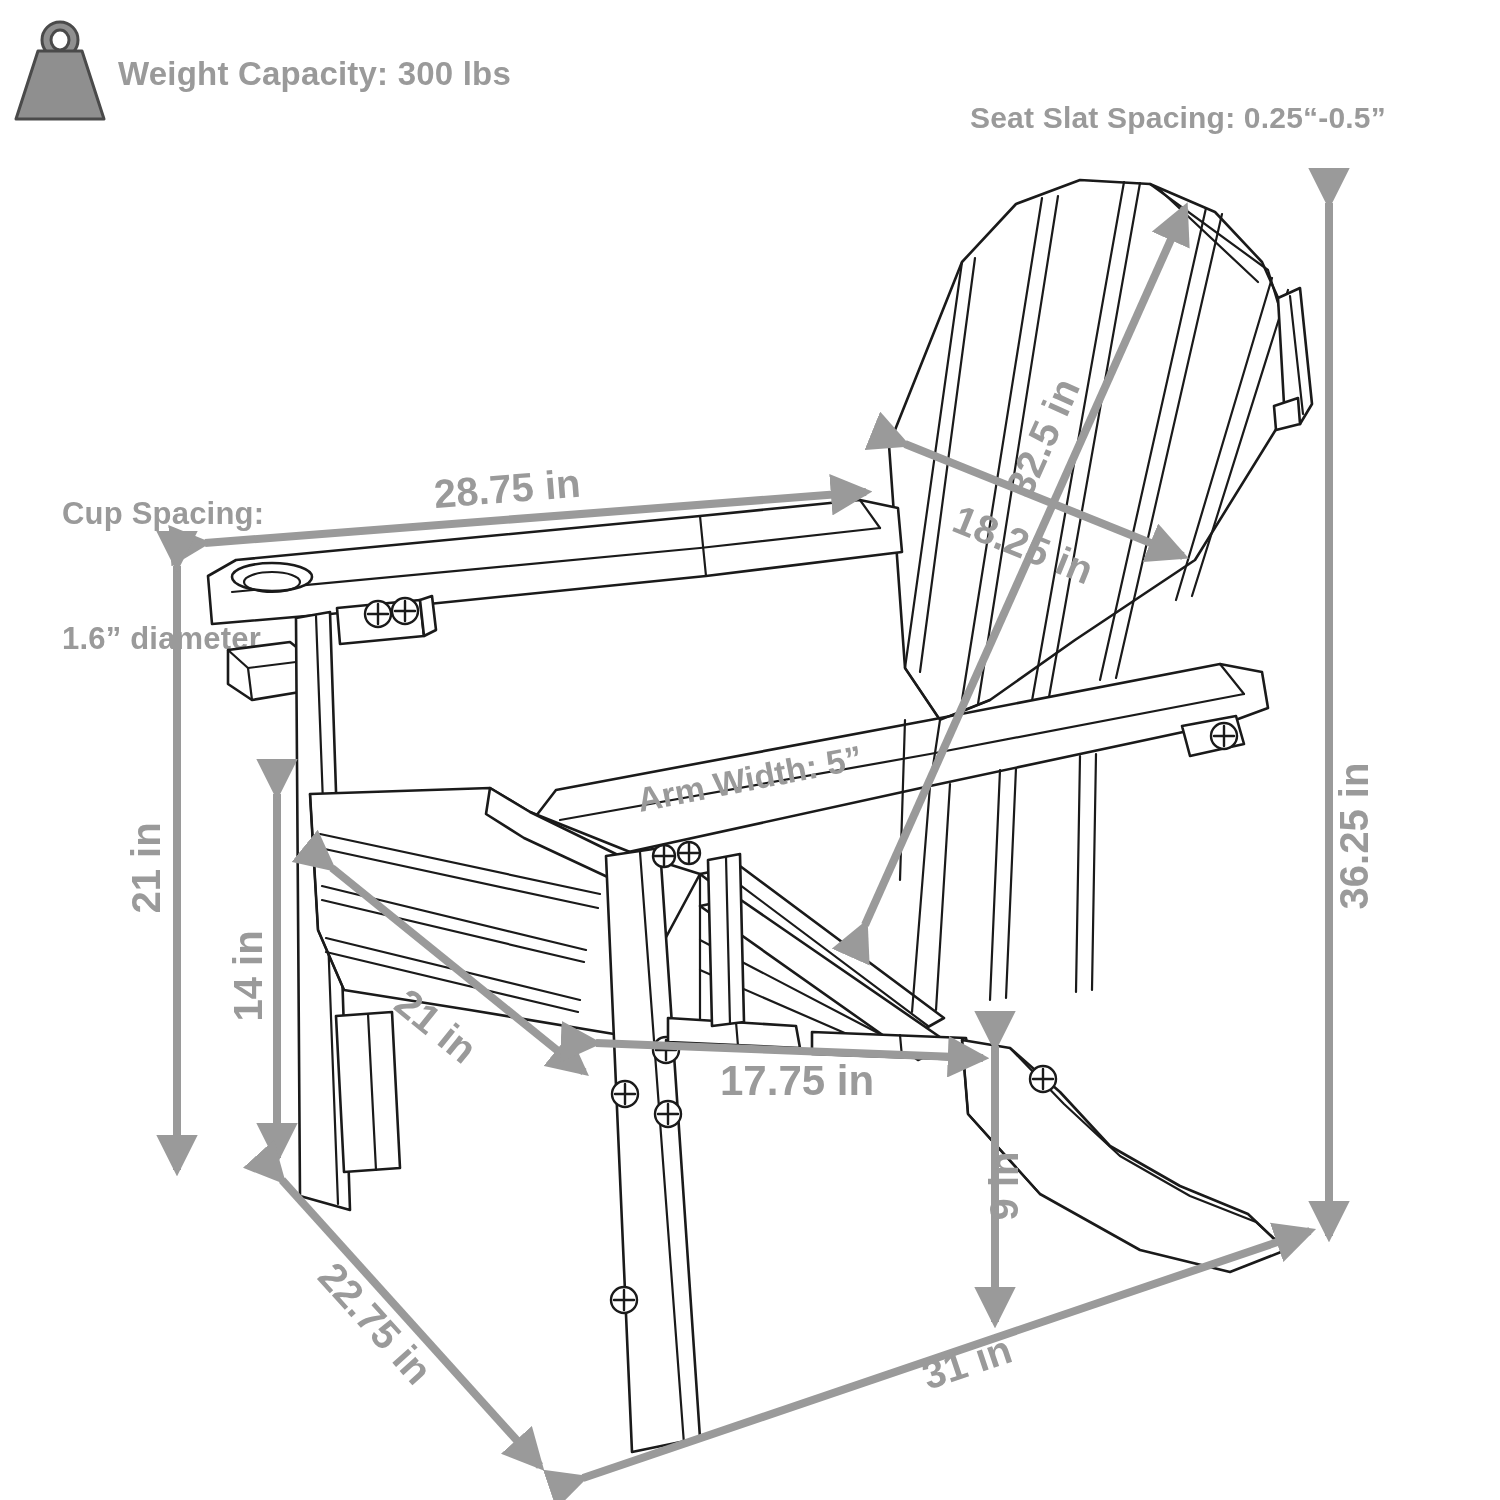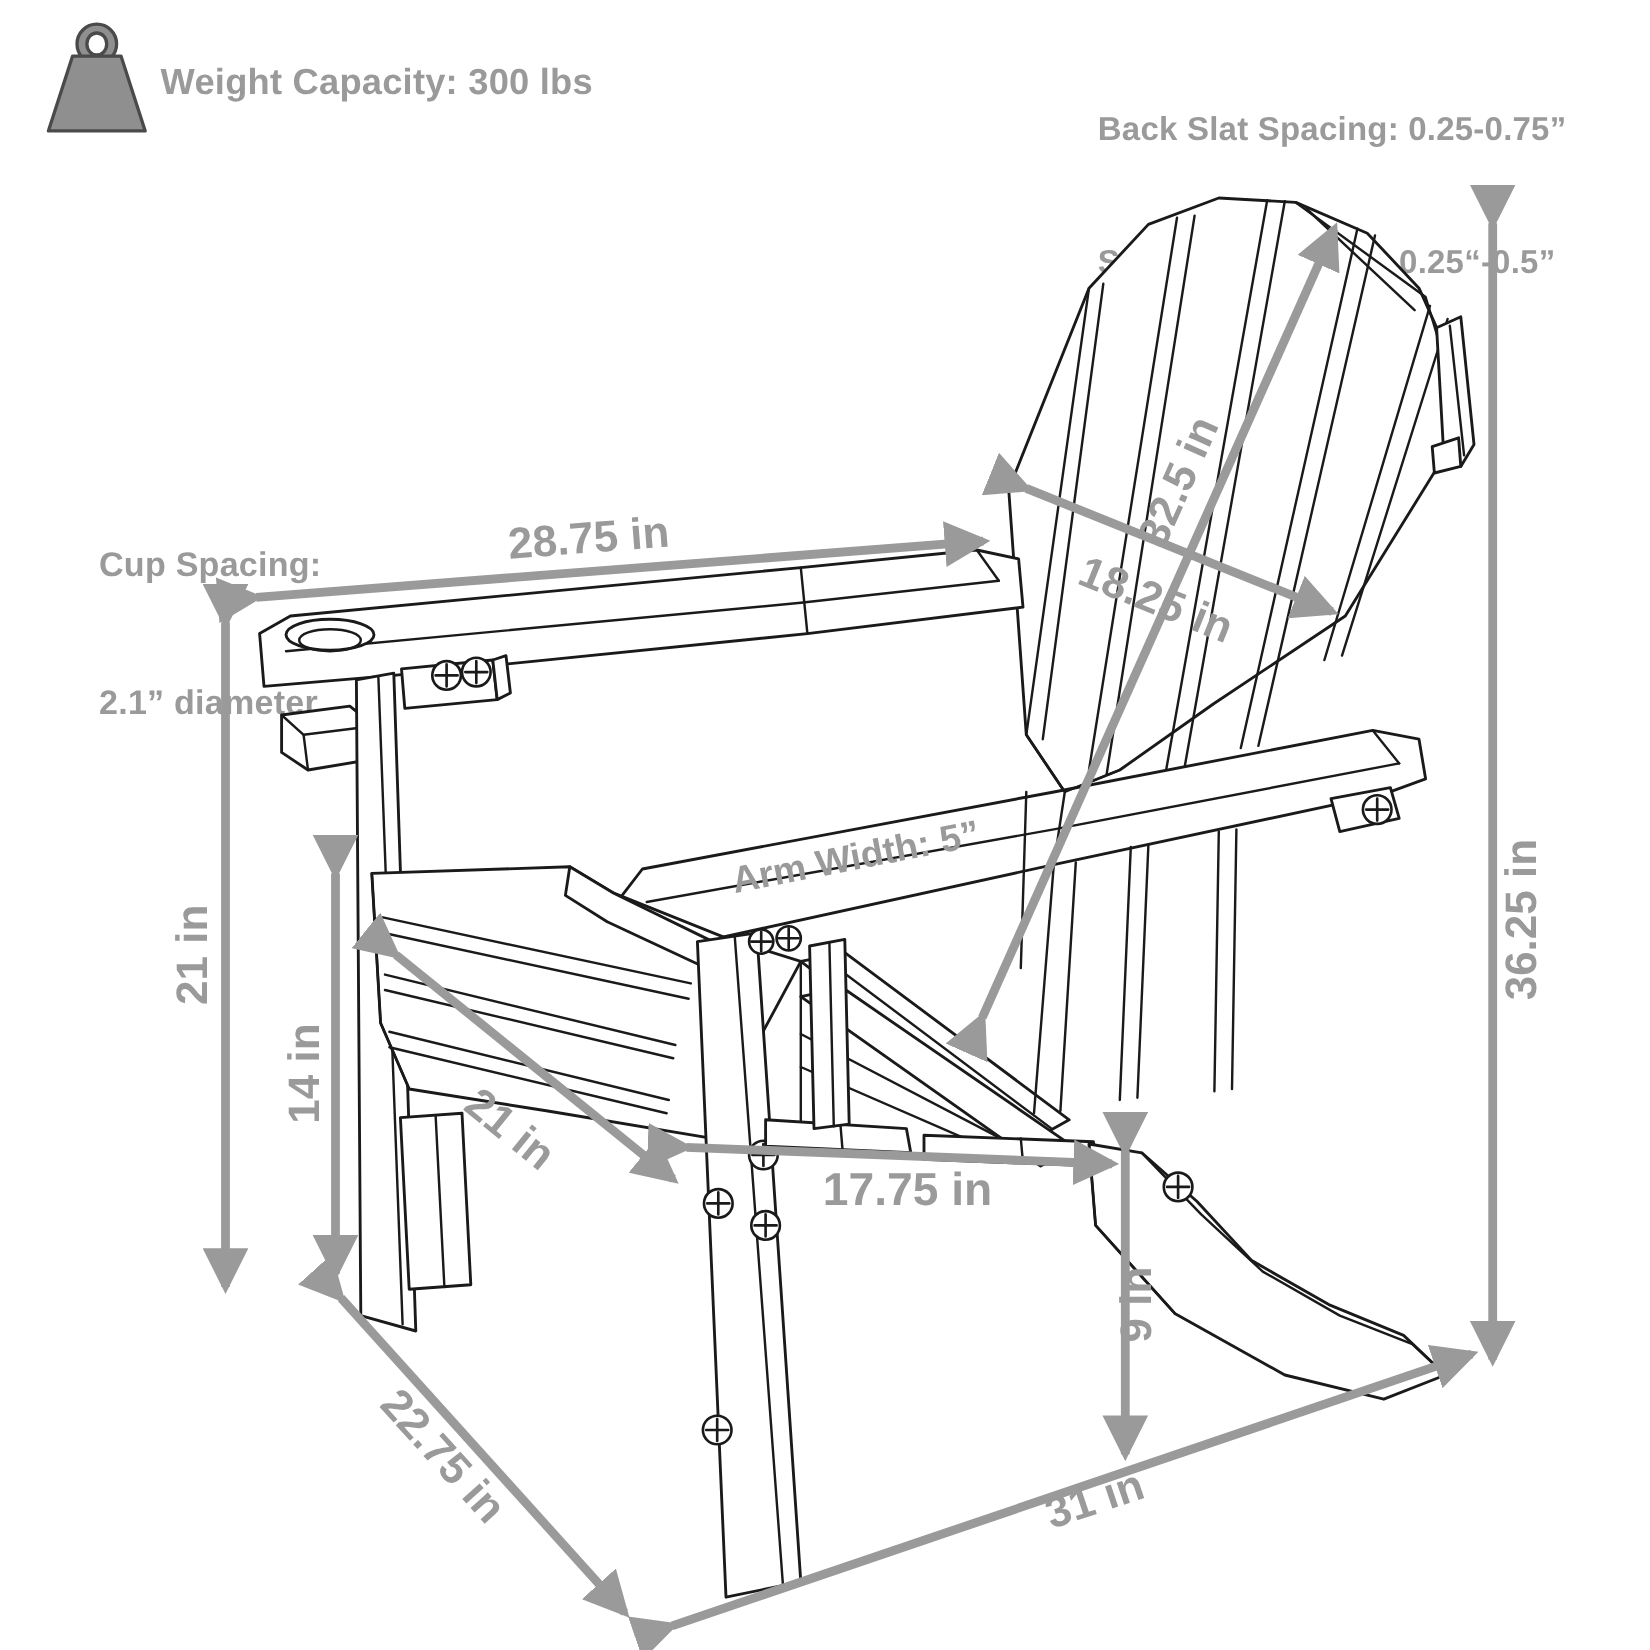--- a/index.html
+++ b/index.html
@@ -12,21 +12,20 @@
     height: 1500px;
     font-family: "Liberation Sans", sans-serif;
     overflow: hidden;
     position: relative;
   }
   #stage {
     position: relative;
     width: 1356px;
     height: 1500px;
     background: #ffffff;
-    margin-left: 28px;
   }
   #diagram {
     position: absolute;
     left: 0;
     top: 0;
     width: 1500px;
     height: 1500px;
     display: block;
   }
   
@@ -111,27 +110,26 @@
 
   <svg id="weight-icon" viewBox="0 0 104 104">
     <ellipse cx="52" cy="22" rx="18" ry="18" fill="#8f8f8f" stroke="#4a4a4a" stroke-width="3"></ellipse>
     <ellipse cx="52" cy="22" rx="9" ry="10" fill="#ffffff" stroke="#4a4a4a" stroke-width="3"></ellipse>
     <path d="M 30 33 L 74 33 L 96 101 L 8 101 Z" fill="#8f8f8f" stroke="#4a4a4a" stroke-width="3" stroke-linejoin="round"></path>
   </svg>
 
   <div class="note" id="note-weight">Weight Capacity: 300 lbs</div>
 
   <div class="note" id="note-slats">
-    <div>Back Slat Spacing: 0.25-0.75”</div>
     <div>Seat Slat Spacing: 0.25“-0.5”</div>
   </div>
 
   <div class="note" id="note-cup">
     <div>Cup Spacing:</div>
-    <div>2.1” diameter</div>
+    <div>1.6” diameter</div>
   </div>
 
   <svg id="diagram" viewBox="0 0 1500 1500">
     <defs>
       <marker id="ah" markerWidth="5.2" markerHeight="5.2" refX="4.4" refY="2.6" orient="auto">
         <path d="M0,0 L5.2,2.6 L0,5.2 z" fill="#9a9a9a"></path>
       </marker>
       <marker id="ah2" markerWidth="6.5" markerHeight="6.5" refX="5.5" refY="3.25" orient="auto">
         <path d="M0,0 L6.5,3.25 L0,6.5 z" fill="#9a9a9a"></path>
       </marker>

